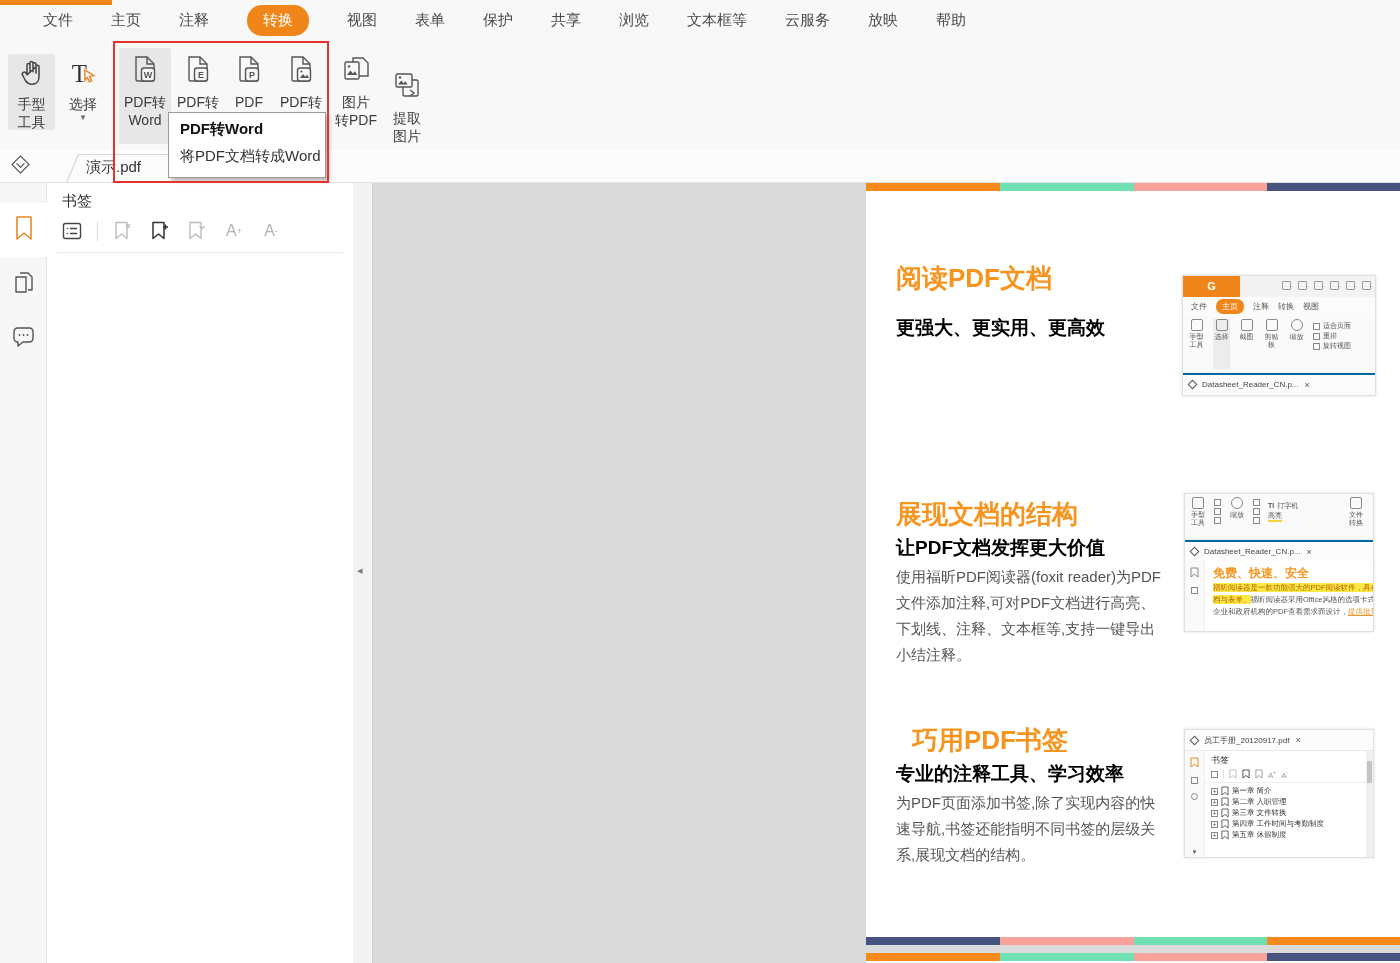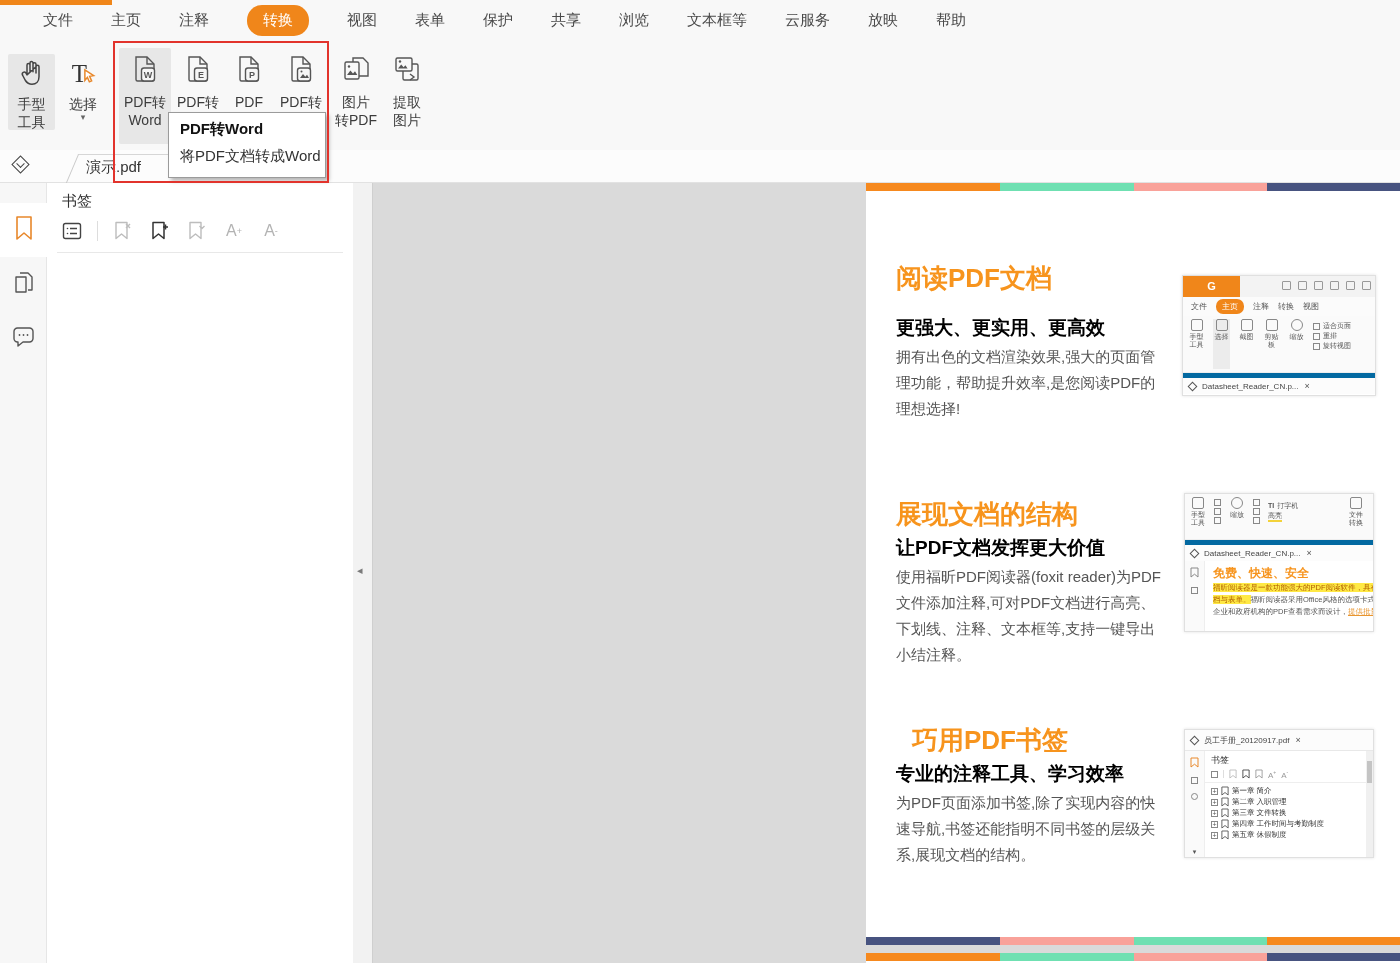--- a/index.html
+++ b/index.html
@@ -68,21 +68,21 @@
   .m-qicons { position:absolute; right:4px; top:5px; display:flex; gap:7px; }
   .m-qicons span { width:9px; height:9px; border:1px solid #999; display:inline-block; border-radius:1px; }
   .m-menu { height:19px; display:flex; align-items:center; gap:9px; padding-left:8px; font-size:8px; color:#555; background:#fbfbfb; }
   .m-menu .act { background:#F0861A; color:#fff; border-radius:7px; padding:2px 6px; }
   .m-tools { display:flex; gap:8px; padding:3px 5px; font-size:7px; color:#555; background:#fafafa; border-bottom:1px solid #eee; }
   .m-tool { display:flex; flex-direction:column; align-items:center; text-align:center; line-height:8px; gap:2px; }
   .m-box { width:12px; height:12px; border:1px solid #888; border-radius:2px; }
   .m-stack { display:flex; flex-direction:column; gap:2px; font-size:7px; color:#555; line-height:8px; }
   .m-stack .row { display:flex; align-items:center; gap:3px; }
   .m-sbox { width:7px; height:7px; border:1px solid #888; display:inline-block; }
-  .m-tabrow { height:21px; display:flex; align-items:center; gap:6px; padding-left:6px; font-size:8px; color:#444; border-top:5px solid #0369a1; background:#fcfcfc; }
+  .m-tabrow { height:21px; display:flex; align-items:center; gap:6px; padding-left:6px; font-size:8px; color:#444; border-top:2px solid #0369a1; background:#fcfcfc; }
   .mini-pencil { width:7px; height:7px; border:1px solid #555; transform:rotate(45deg); flex:none; }
   .m-close { color:#555; font-size:9px; }
   .m-side { position:absolute; left:0; top:0; bottom:0; width:20px; background:#fafafa; border-right:1px solid #eee; display:flex; flex-direction:column; align-items:center; padding-top:6px; gap:9px; }
   .m-content { position:absolute; left:20px; right:0; top:0; bottom:0; }
   .m-head { font-size:12px; font-weight:bold; color:#F7941D; }
   .m-line { font-size:7.5px; line-height:12px; color:#555; white-space:nowrap; }
   .hl { background:#FFE945; color:#B05E00; }
   .m-link { color:#E8952F; text-decoration:underline; }
   .bm-row { display:flex; align-items:center; gap:3px; font-size:7.5px; color:#333; height:11px; white-space:nowrap; }
   .plusbox { width:7px; height:7px; border:1px solid #888; font-size:7px; line-height:6px; text-align:center; color:#555; flex:none; }
@@ -188,21 +188,21 @@
         <path d="M14 6h10l5 5v13h-15z"></path>
         <rect x="6" y="10" width="14" height="17" rx="1.5" fill="#f8f8f8"></rect>
         <path d="M8 23l3.4-4.6 2.6 3.2 2-2.4 2.3 3.8z" fill="#555" stroke="none"></path>
         <circle cx="10" cy="14.5" r="1.2" fill="#555" stroke="none"></circle>
       </svg>
     </span>
     <span>图片</span>
     <span>转PDF</span>
   </div>
 
-  <div class="tbtn" style="left:382px; top:8px; width:50px; height:96px;">
+  <div class="tbtn" style="left:382px; top:24px; width:50px; height:96px;">
     <span class="ticon">
       <svg width="34" height="34" viewBox="0 0 34 34" fill="none" stroke="#555" stroke-width="1.4">
         <rect x="13" y="12" width="15" height="16" rx="1.5"></rect>
         <rect x="6" y="6" width="16" height="13" rx="1.5" fill="#f8f8f8"></rect>
         <path d="M8 16.5l3.2-4 2.4 2.8 1.8-2 2.2 3.2z" fill="#555" stroke="none"></path>
         <circle cx="10" cy="9.5" r="1.2" fill="#555" stroke="none"></circle>
         <path d="M20 22l4 3-4 3" stroke="#555"></path>
       </svg>
     </span>
     <span>提取</span>
@@ -300,21 +300,20 @@
   <div class="page">
     <div class="bars" style="top:0;">
       <div style="background:#F6891E;"></div>
         <div style="background:#6FE0B2;"></div>
         <div style="background:#F9A29A;"></div>
         <div style="background:#475380;"></div>
     </div>
 
     <div class="sec-h" style="left:30px; top:78px;">阅读PDF文档</div>
     <div class="sec-sub" style="left:30px; top:132px;">更强大、更实用、更高效</div>
-    <div class="sec-body" style="left:30px; top:161px;">拥有出色的文档渲染效果,强大的页面管理功能，帮助提升效率,是您阅读PDF的理想选择!</div>
 
     <div class="mini" style="left:316px; top:92px; width:194px; height:121px;">
       <div class="m-titlebar">
         <div class="m-logo">G</div>
         <div class="m-qicons">
           <span></span>
             <span></span>
             <span></span>
             <span></span>
             <span></span>

